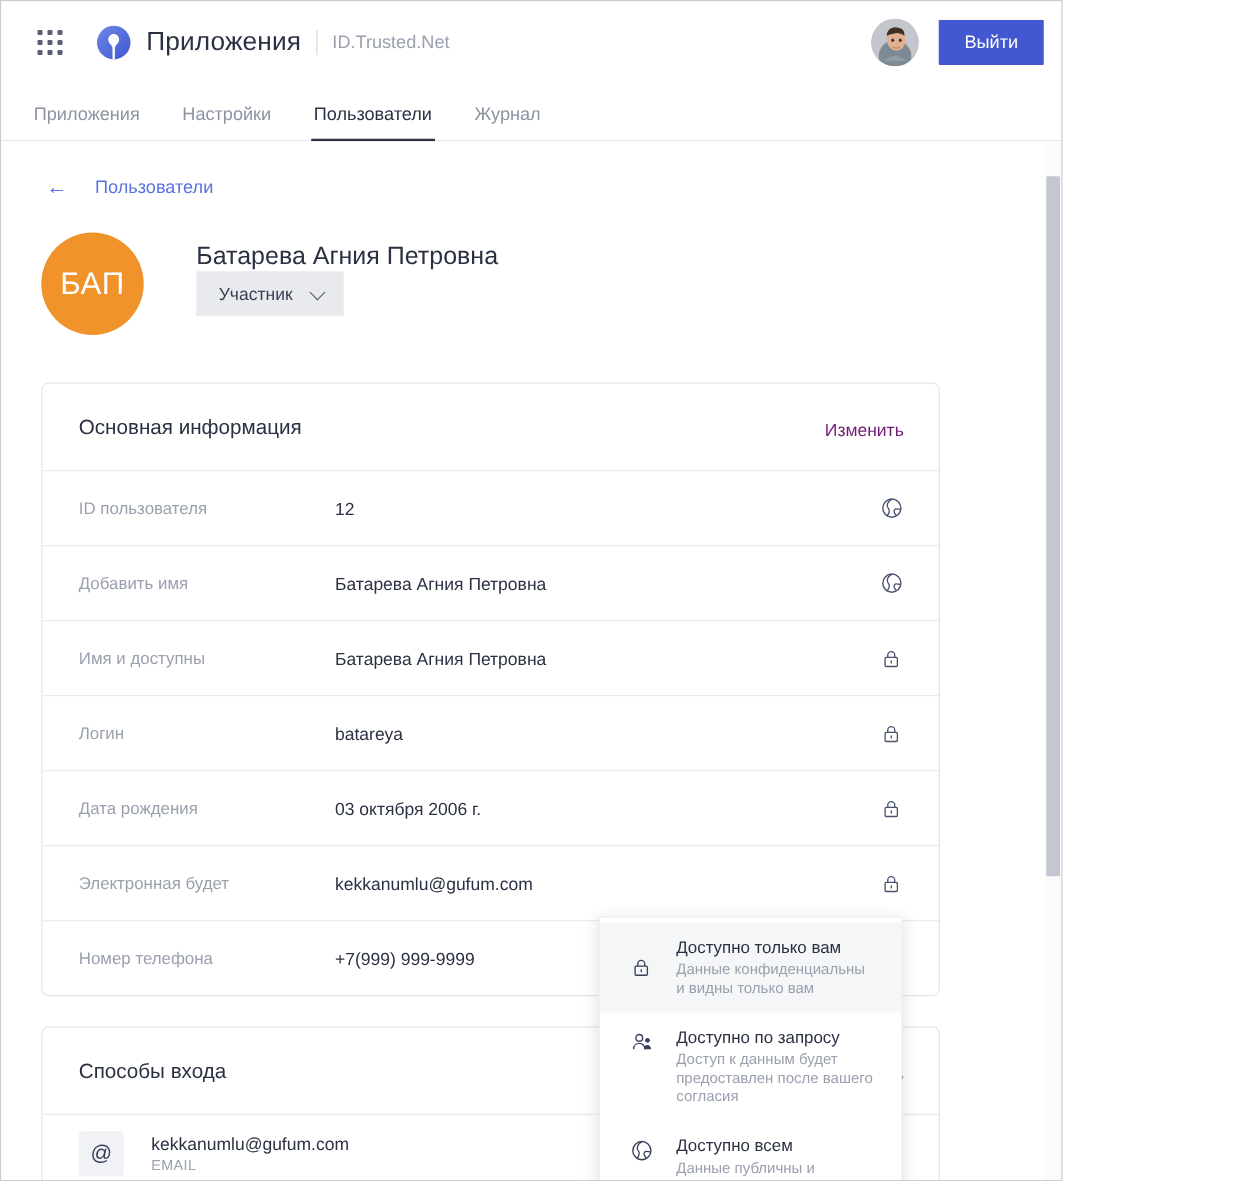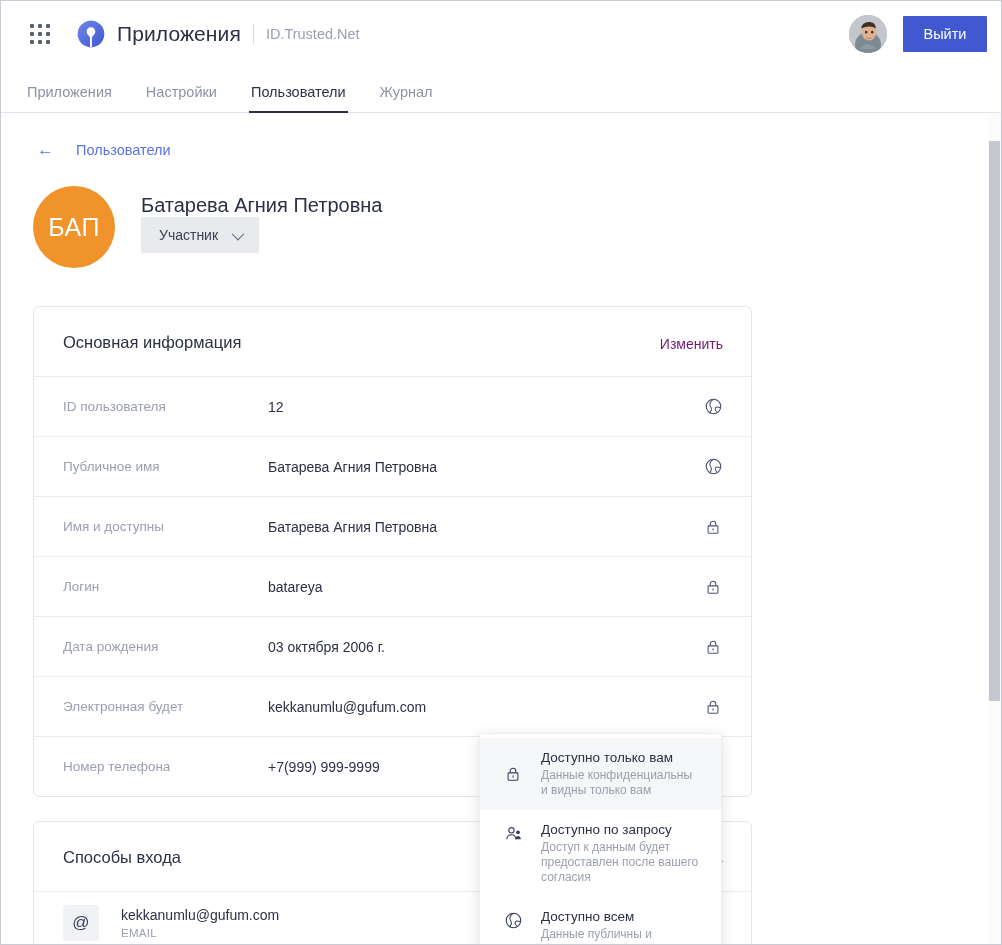--- a/index.html
+++ b/index.html
@@ -7,21 +7,21 @@
     margin: 0; padding: 0;
     width: 1002px; height: 945px;
     overflow: hidden;
     font-family: "Liberation Sans", sans-serif;
     background: #ffffff;
   }
 
   
   #window {
     position: relative;
-    width: 1002px; height: 945px;
+    width: 850px; height: 945px;
     background: #ffffff;
     border: 1px solid #c9ccd4;
     overflow: hidden;
   }
 
   
   #topbar {
     position: relative;
     height: 66px;
     background: #ffffff;
@@ -142,20 +142,21 @@
     width: max-content;
   }
   #back-arrow { color: #5a73e0; font-size: 17px; line-height: 1; }
   #back-label { color: #5a73e0; font-size: 14.5px; }
 
   
   #user-head {
     display: flex;
     align-items: flex-start;
     padding: 28px 0 0 32px;
+    gap: 16px;
   }
   #initials {
     width: 82px; height: 82px;
     border-radius: 50%;
     background: #f0932a;
     color: #fff;
     display: flex; align-items: center; justify-content: center;
     font-size: 25px;
     letter-spacing: .5px;
     flex: 0 0 82px;
@@ -406,21 +407,21 @@
           <div class="info-icon">
             <svg viewBox="0 0 22 22" width="19" height="19">
               <circle cx="11" cy="11" r="8.4" fill="none" stroke="#4a5270" stroke-width="1.3"></circle>
               <path d="M11 2.6 C6.4 5 6 9 7.6 11 c1.6 2 1 5 -1.4 7.6" fill="none" stroke="#4a5270" stroke-width="1.2"></path>
               <path d="M19.3 12.5 c-2.6 -.4 -4.6 -1.8 -5.8 -.2 -1.2 1.6 .2 4 1.6 5.6" fill="none" stroke="#4a5270" stroke-width="1.2"></path>
             </svg>
           </div>
         </div>
 
         <div class="info-row">
-          <div class="info-label">Публичное имя</div>
+          <div class="info-label">Добавить имя</div>
           <div class="info-value">Батарева Агния Петровна</div>
           <div class="info-icon">
             <svg viewBox="0 0 22 22" width="19" height="19">
               <circle cx="11" cy="11" r="8.4" fill="none" stroke="#4a5270" stroke-width="1.3"></circle>
               <path d="M11 2.6 C6.4 5 6 9 7.6 11 c1.6 2 1 5 -1.4 7.6" fill="none" stroke="#4a5270" stroke-width="1.2"></path>
               <path d="M19.3 12.5 c-2.6 -.4 -4.6 -1.8 -5.8 -.2 -1.2 1.6 .2 4 1.6 5.6" fill="none" stroke="#4a5270" stroke-width="1.2"></path>
             </svg>
           </div>
         </div>
 

